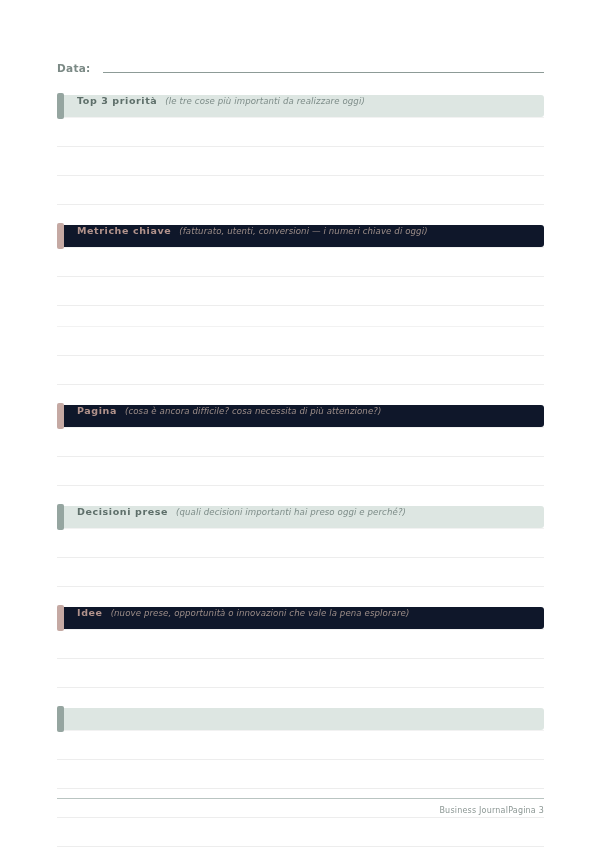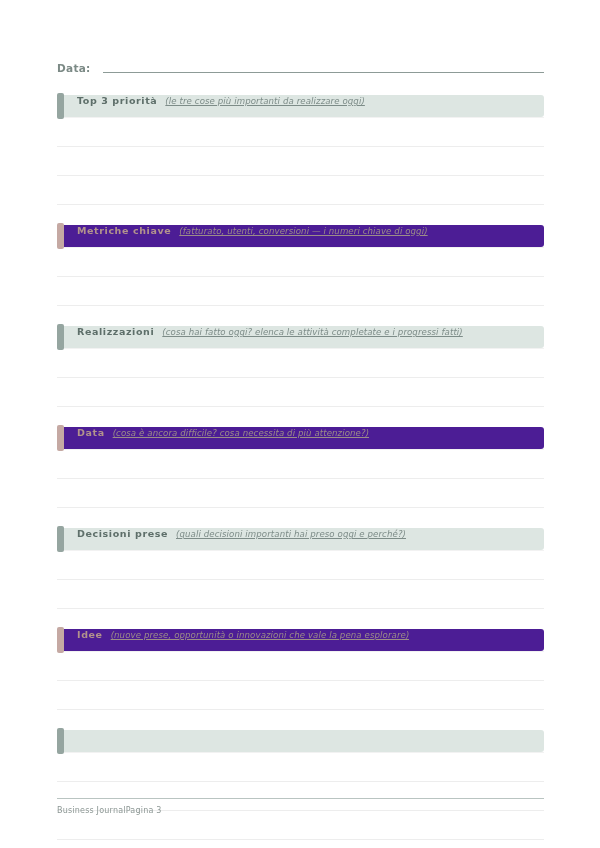--- a/index.html
+++ b/index.html
@@ -85,31 +85,30 @@
   .section-title {
     font-size: 9.5px;
     font-weight: bold;
     letter-spacing: 0.6px;
   }
   .section-hint {
     font-size: 8.6px;
     font-style: italic;
     margin-left: 8px;
     letter-spacing: 0.1px;
-    text-decoration: underline;
   }
 
   
   .theme-green .section-header { background: #dde6e2; }
   .theme-green .accent { background: #95a5a0; }
   .theme-green .section-title { color: #5e6f6a; }
   .theme-green .section-hint { color: #7d8c88; }
 
   
-  .theme-rose .section-header { background: #4c1d95; }
+  .theme-rose .section-header { background: #0f172a; }
   .theme-rose .accent { background: #c5a9a3; }
   .theme-rose .section-title { color: #b2938c; }
   .theme-rose .section-hint { color: #9c8d88; }
 
   
   .lines { margin-top: 0; }
   .wline {
     height: 28px;
     border-bottom: 1px solid #ededed;
   }
@@ -121,21 +120,21 @@
     left: 57px;
     top: 798px;
     width: 487px;
   }
   .footer-rule {
     border-top: 1px solid #b9c4c1;
     height: 0;
   }
   .footer-row {
     display: flex;
-    justify-content: flex-start;
+    justify-content: flex-end;
     align-items: center;
     margin-top: 7px;
   }
   .footer-text {
     font-size: 8px;
     color: #8c9794;
     letter-spacing: 0.2px;
   }
 </style>
 </head>
@@ -172,37 +171,30 @@
               <span class="section-title">Metriche chiave</span>
               <span class="section-hint">(fatturato, utenti, conversioni — i numeri chiave di oggi)</span>
             </div>
           </div>
           <div class="lines">
             <div class="wline"></div>
             <div class="wline"></div>
           </div>
         </div>
         <div class="section theme-green">
-          <div class="section-header">
-            <span class="accent"></span>
-            <div class="labels">
-              <span class="section-title">Realizzazioni</span>
-              <span class="section-hint">(cosa hai fatto oggi? elenca le attività completate e i progressi fatti)</span>
-            </div>
-          </div>
           <div class="lines">
             <div class="wline"></div>
             <div class="wline"></div>
           </div>
         </div>
         <div class="section theme-rose">
           <div class="section-header">
             <span class="accent"></span>
             <div class="labels">
-              <span class="section-title">Data</span>
+              <span class="section-title">Pagina</span>
               <span class="section-hint">(cosa è ancora difficile? cosa necessita di più attenzione?)</span>
             </div>
           </div>
           <div class="lines">
             <div class="wline"></div>
             <div class="wline"></div>
           </div>
         </div>
         <div class="section theme-green">
           <div class="section-header">

